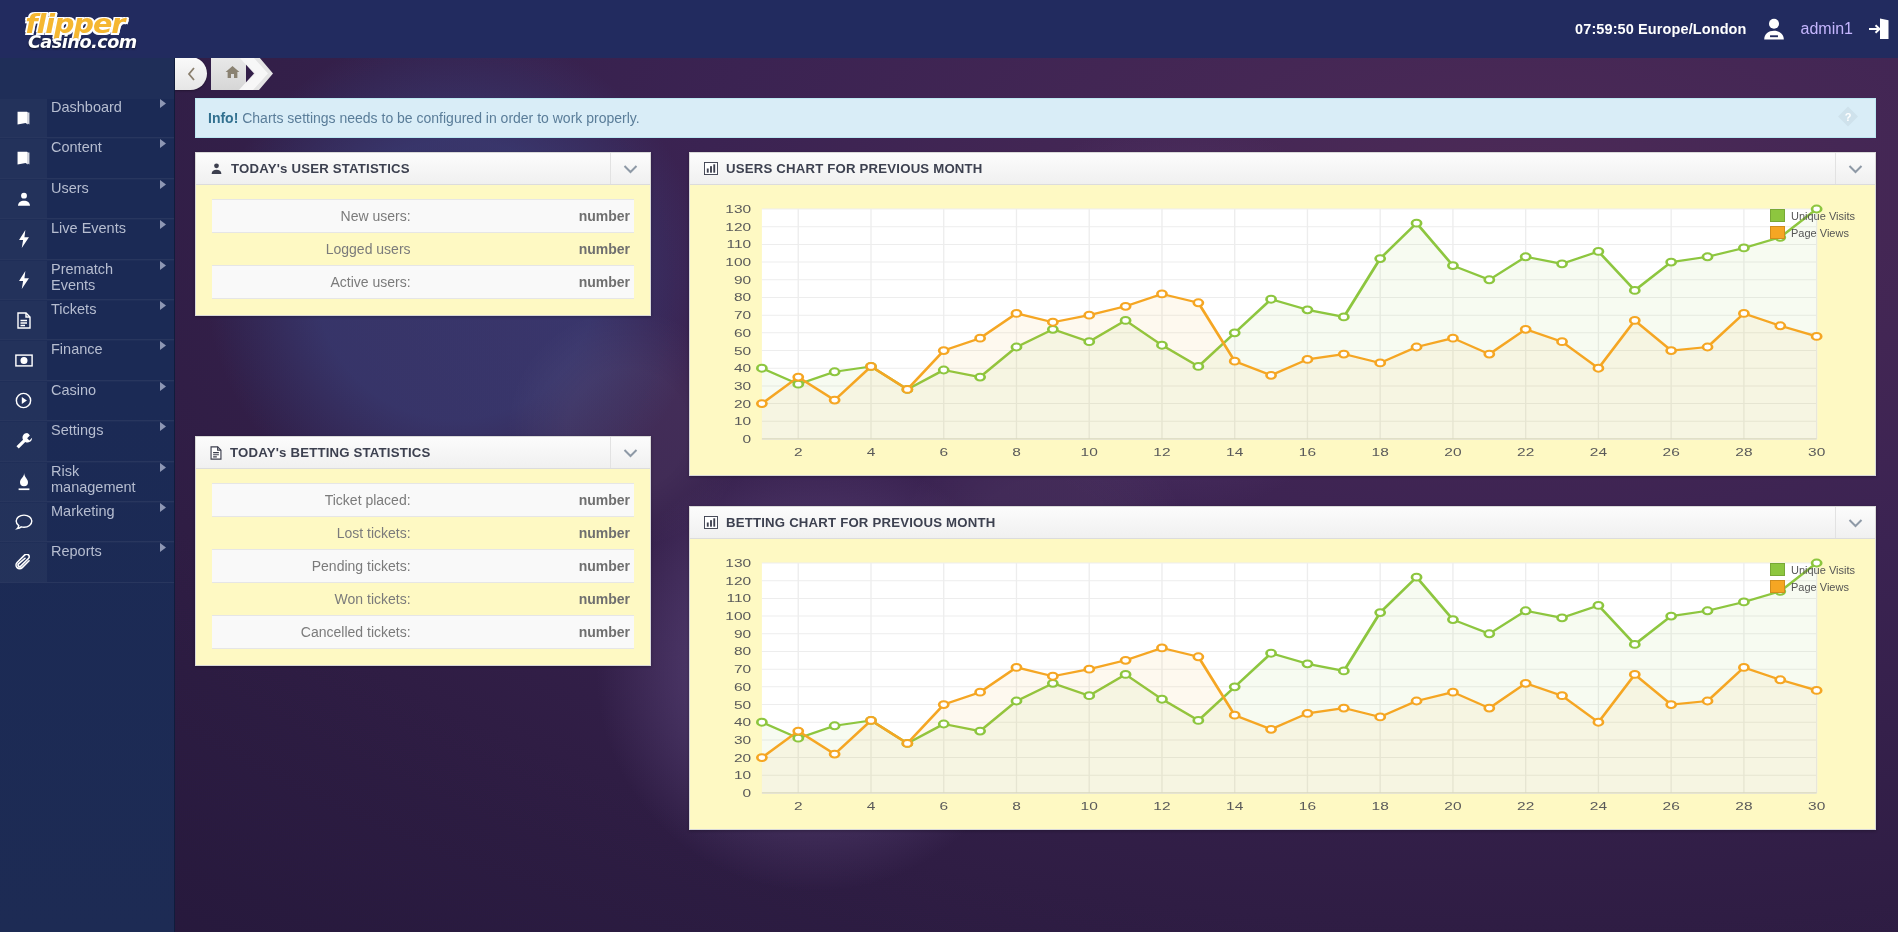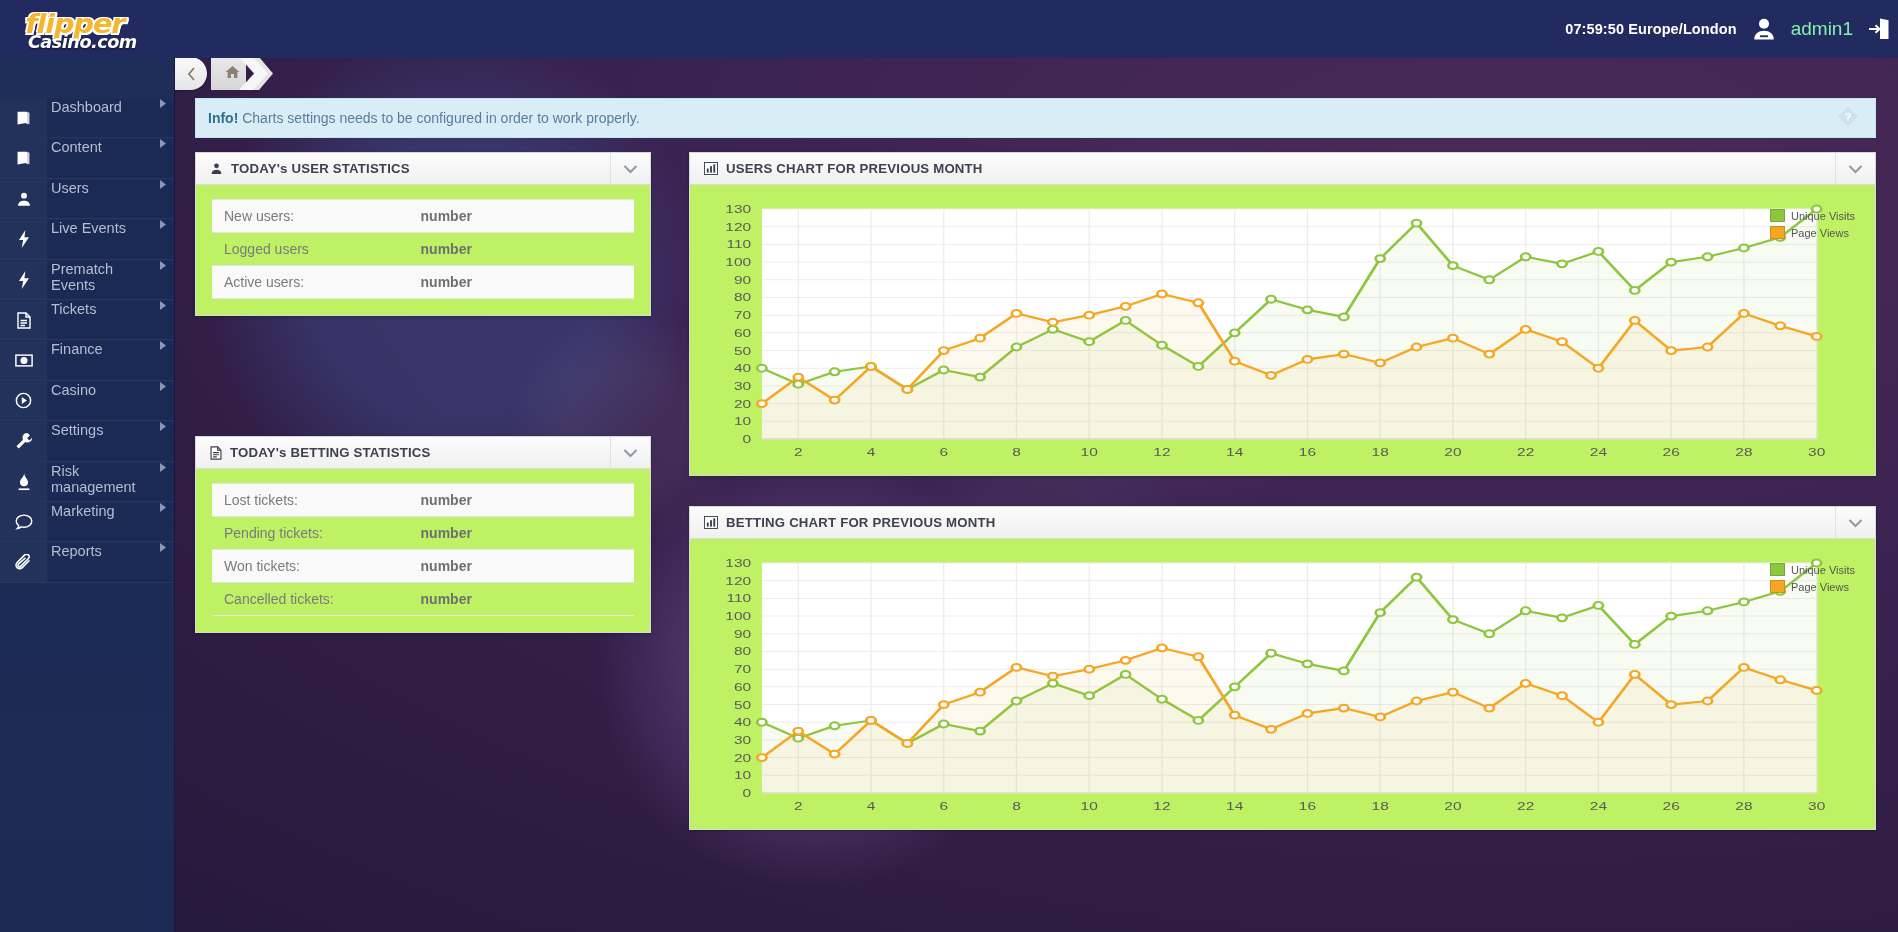--- a/index.html
+++ b/index.html
@@ -50,21 +50,21 @@
     font-size: 17px; font-weight: bold; font-style: italic;
     color: #ffffff; letter-spacing: -.5px;
     text-shadow: 0 1px 2px rgba(0,0,0,.6);
     transform: scaleX(1.04);
   }
   #header-right {
     margin-left: auto; display: flex; align-items: center;
     gap: 13px; padding-right: 6px; height: 49px;
   }
   #clock { color: #ffffff; font-size: 14.5px; font-weight: bold; letter-spacing:.1px; }
-  #username { color: #86efac; font-size: 19px; }
+  #username { color: #c4b5fd; font-size: 16px; }
   .hicon { display:flex; align-items:center; }
 
   
   #sidebar {
     position: absolute; top: 49px; left: 0; width: 175px; bottom: 0;
     background: linear-gradient(180deg,#1b2a55 0%, #1b2a55 40%, #1d2b54 100%);
     z-index: 20;
     border-right: 1px solid #101c3c;
   }
   #sidebar-top { height: 49px; background: rgba(255,255,255,.02); }
@@ -80,21 +80,21 @@
     height: 100%;
   }
   .mi-icon svg { display:block; }
   .mi-label { color: #b6bdd0; font-size: 14.5px; padding-left: 4px; flex: 1; }
   .mi-caret {
     width: 22px; display:flex; align-items:center; justify-content:center;
     color: #8e97b4; font-size: 9px;
   }
 
   
-  #main { position: absolute; top: 49px; left: 175px; right: 0; bottom: 0; z-index: 10; }
+  #main { position: absolute; top: 49px; left: 175px; right: 0; bottom: 0; z-index: 10; text-align: right; }
 
   
   #crumbbar { height: 49px; position: relative; }
   #collapse-btn {
     position: absolute; left: 0; top: 8px; width: 32px; height: 33px;
     background: linear-gradient(180deg,#fafafa,#e6e6e6);
     border-radius: 0 30px 30px 0;
     display:flex; align-items:center; justify-content:center;
     color: #8a7f6d; font-size: 15px; cursor:pointer;
     box-shadow: 0 1px 2px rgba(0,0,0,.3);
@@ -125,21 +125,21 @@
     color: #9fb9c9; font-size:13px;
   }
 
   
   #content-row { display: flex; gap: 0; padding: 14px 22px 0 20px; }
   #col-left { width: 456px; min-width: 456px; }
   #col-right { flex: 1; margin-left: 38px; }
 
   
   .panel {
-    background: #bef264; border: 1px solid #d8d8d8;
+    background: #fef9c3; border: 1px solid #d8d8d8;
     box-shadow: 0 1px 3px rgba(0,0,0,.25);
     margin-bottom: 30px;
   }
   .panel-head {
     height: 32px; background: linear-gradient(180deg,#fcfcfc,#f0f0f0);
     border-bottom: 1px solid #dcdcdc;
     display: flex; align-items: center; padding-left: 14px;
     position: relative;
   }
   .panel-head .ph-icon { color:#3c3f4e; margin-right: 8px; display:flex; align-items:center; }
@@ -468,20 +468,24 @@
           <span class="panel-title">TODAY's BETTING STATISTICS</span>
           <span class="panel-toggle">
             <svg width="15" height="10" viewBox="0 0 15 10" fill="none" stroke="#8e99a6" stroke-width="2">
               <path d="M1.5 2 L7.5 8 L13.5 2"></path>
             </svg>
           </span>
         </div>
         <div class="panel-body">
           <table class="stat-table">
             <tbody id="betting-stats-rows">
+                <tr>
+                  <td>Ticket placed:</td>
+                  <td class="val">number</td>
+                </tr>
                 <tr>
                   <td>Lost tickets:</td>
                   <td class="val">number</td>
                 </tr>
                 <tr>
                   <td>Pending tickets:</td>
                   <td class="val">number</td>
                 </tr>
                 <tr>
                   <td>Won tickets:</td>

